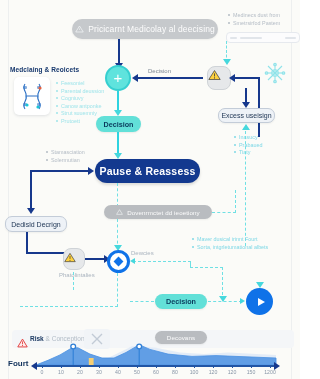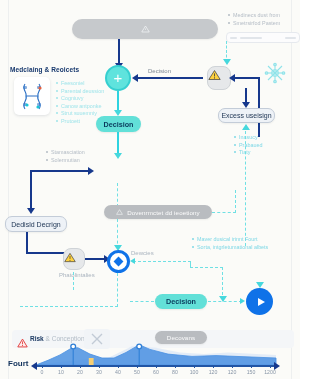--- a/index.html
+++ b/index.html
@@ -200,20 +200,21 @@
   <div class="seam l"></div>
   <div class="seam r"></div>
 
   <div class="node pill-gray" style="left:72px; top:19px; width:146px; height:20px;">
     <span style="display:inline-block;width:9px;height:8px;position:relative;">
       <svg viewBox="0 0 12 10" width="9" height="8">
         <path d="M6 1 L11 9 L1 9 Z" fill="none" stroke="#f2f4f5" stroke-width="1"></path>
         <path d="M6 4.3 L6 6.3" stroke="#f2f4f5" stroke-width=".9"></path>
       </svg>
     </span>
+    <span>Pricicarnt Medicolay al deecising</span>
   </div>
 
   <div class="ln navy" style="left:118px; top:39px; width:1.8px; height:28px;"></div>
   <div class="ahead navy-d" style="left:115px; top:63px;"></div>
 
   <div class="bullets b-gray" style="left:228px; top:12px;">
     <ul>
       <li>Medinecs dust from</li>
       <li>Smetrsirfod Pastem</li>
     </ul>
@@ -317,20 +318,23 @@
 
   <div class="bullets b-gray" style="left:46px; top:149px;">
     <ul>
       <li>Stamasciation</li>
       <li>Solermutian</li>
     </ul>
   </div>
 
   <div class="ln cyan" style="left:117px; top:132px; width:2px; height:24px;"></div>
   <div class="ahead cyan-d" style="left:114px; top:153px;"></div>
+  <div class="node pill-navy" style="left:95px; top:159px; width:105px; height:24px;">
+    <span>Pause &amp; Reassess</span>
+  </div>
 
   <div class="ln navy" style="left:30px; top:170px; width:60px; height:1.8px;"></div>
   <div class="ahead navy-r" style="left:88px; top:167px;"></div>
   <div class="ln navy" style="left:30px; top:170px; width:1.8px; height:42px;"></div>
   <div class="ahead navy-d" style="left:27px; top:208px;"></div>
 
   <div class="node box-light" style="left:5px; top:216px; width:62px; height:16px;">
     <span>Dedisld Decrign</span>
   </div>
   <div class="ln navy" style="left:26px; top:232px; width:1.8px; height:22px;"></div>

